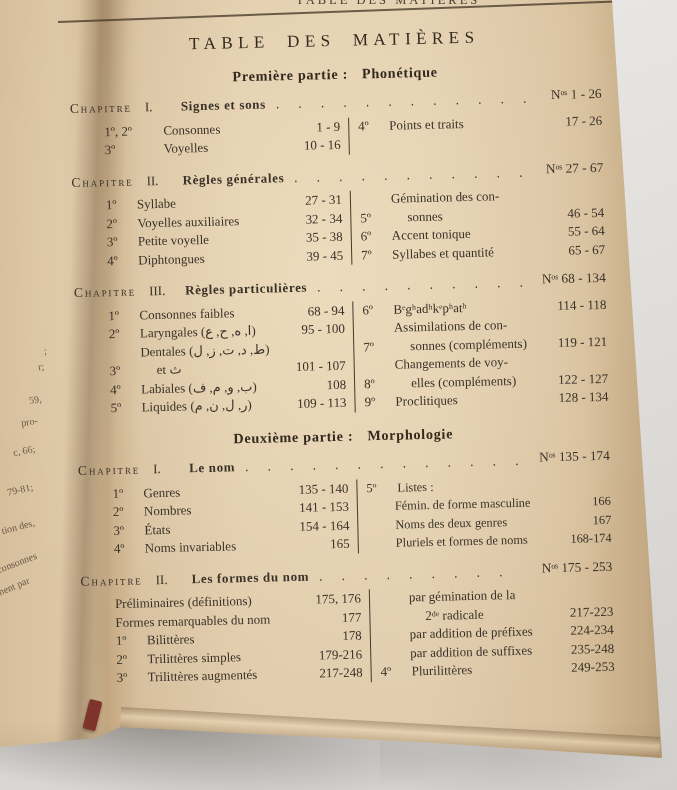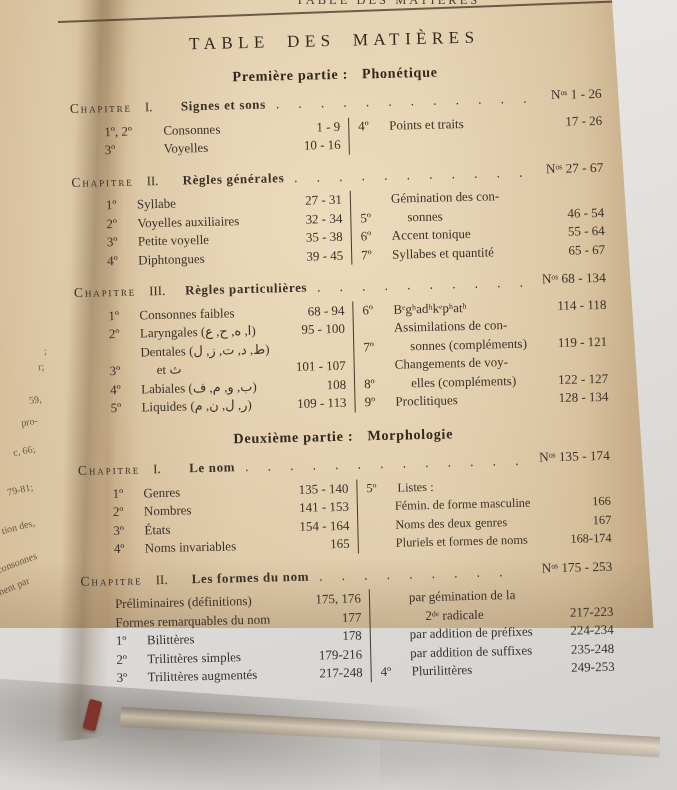--- a/index.html
+++ b/index.html
@@ -23,21 +23,21 @@
 
   
   .cover-sliver{
     position:absolute;left:86px;top:700px;width:13px;height:30px;z-index:4;
     background:#7e342a;transform:rotate(14deg);border-radius:2px;
     box-shadow:0 2px 3px rgba(60,30,20,.4);
   }
 
   
   .book{
-    position:absolute;left:0;top:0;width:677px;height:628px;z-index:2;
+    position:absolute;left:0;top:0;width:677px;height:790px;z-index:2;
     clip-path:polygon(0 0,612px 0,633px 320px,662px 758px,420px 742px,120px 727px,96px 738px,0 747px);
     background:
       linear-gradient(270deg,rgba(110,82,52,.30) 0,rgba(110,82,52,.10) 34px,rgba(0,0,0,0) 90px),
       linear-gradient(0deg,rgba(110,82,52,.22) 0,rgba(0,0,0,0) 70px),
       radial-gradient(ellipse at 48% 34%,rgba(255,243,214,.40),rgba(255,243,214,0) 70%),
       linear-gradient(90deg,#d7bf9c 0,#dcc6a4 60px,#d3bb97 92px,#c4a781 108px,#d6bf9d 140px,#dfcaa9 240px,#e0ccac 420px,#d9c2a0 560px,#cfb58f 640px);
   }
   
   .gutter{
     position:absolute;left:66px;top:-24px;width:52px;height:850px;

